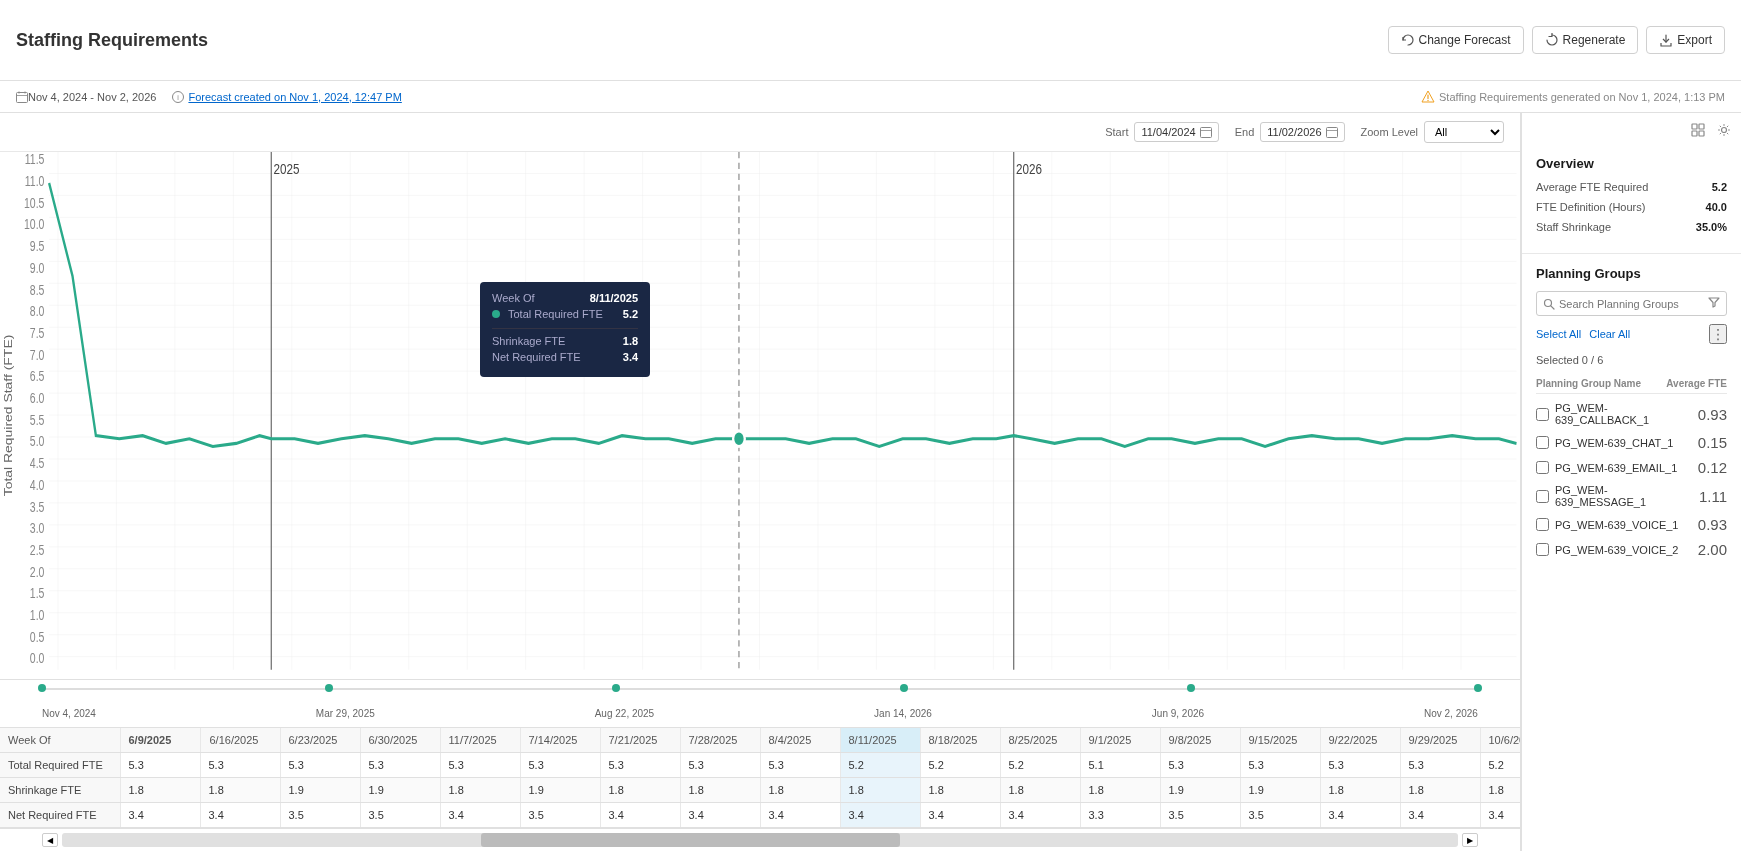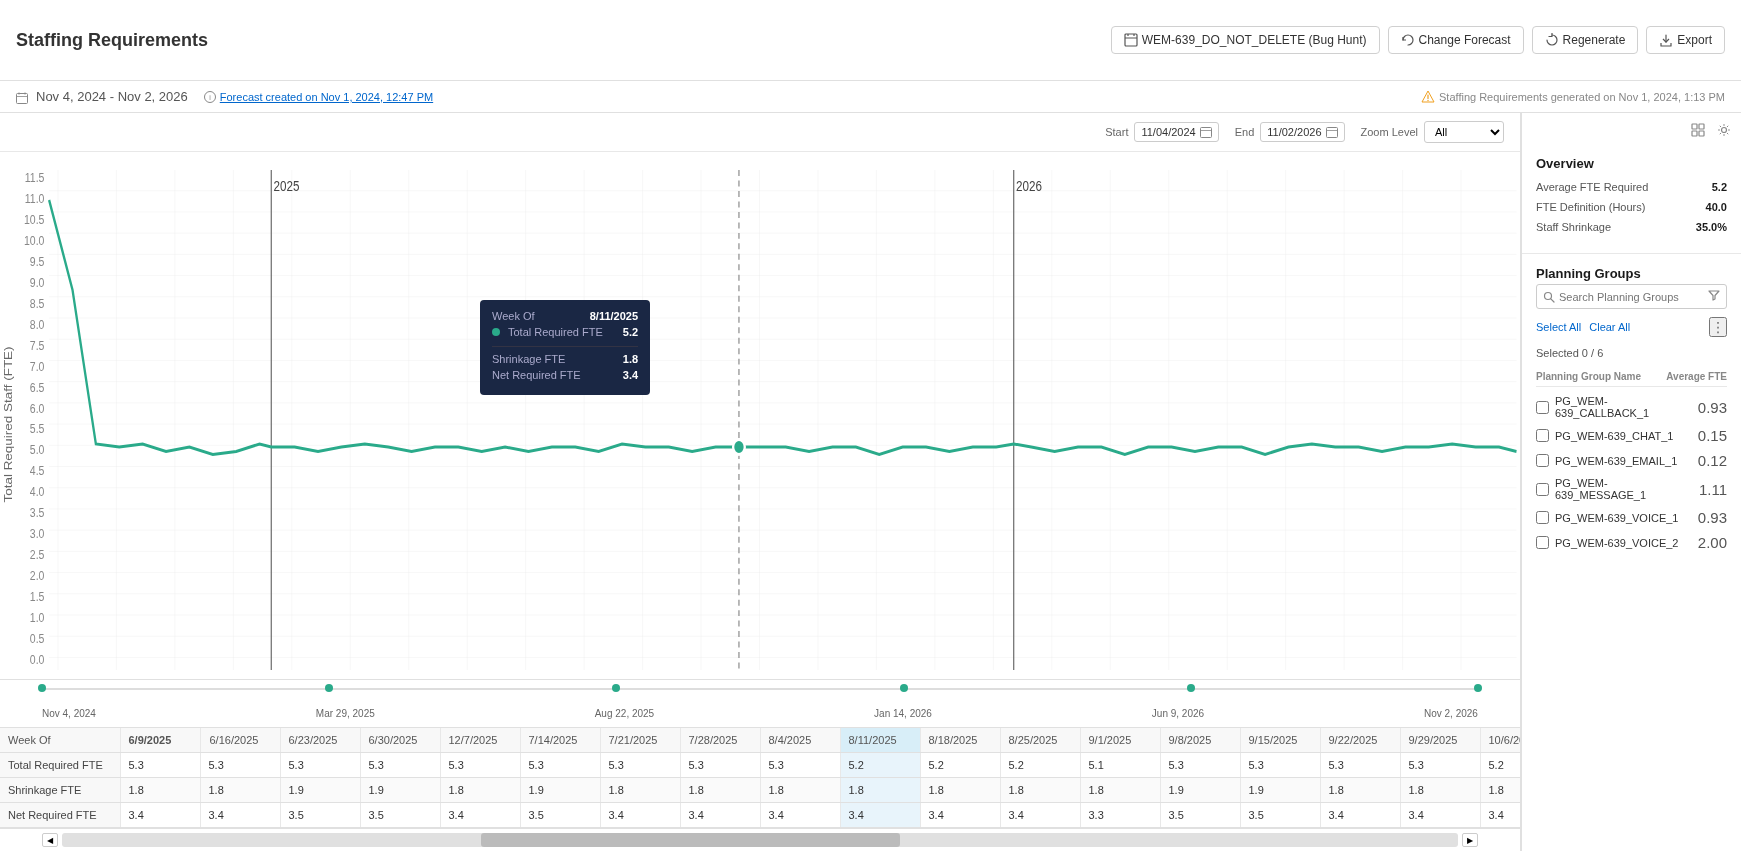--- a/index.html
+++ b/index.html
@@ -8,39 +8,39 @@
     .app-container { display: flex; flex-direction: column; height: 851px; width: 1741px; background: #fff; }
 
     
     .header { display: flex; align-items: center; justify-content: space-between; padding: 26px 16px; border-bottom: 1px solid #e0e0e0; background: #fff; min-height: 48px; }
     .header-left { display: flex; align-items: center; gap: 8px; }
     .header-actions { display: flex; align-items: center; gap: 8px; }
     .btn { display: flex; align-items: center; gap: 4px; padding: 6px 12px; border: 1px solid #d0d0d0; border-radius: 4px; background: #fff; cursor: pointer; font-size: 12px; color: #333; white-space: nowrap; }
 
     
     .subheader { display: flex; align-items: center; padding: 6px 16px; border-bottom: 1px solid #e0e0e0; background: #fff; min-height: 32px; gap: 16px; }
-    .date-range-info { display: flex; align-items: flex-end; gap: 8px; color: #555; font-size: 13px; }
+    .date-range-info { display: flex; align-items: flex-end; gap: 0; color: #555; font-size: 11px; }
     .forecast-link { color: #0066cc; text-decoration: underline; cursor: pointer; font-size: 11px; }
     .warning-text { margin-left: auto; color: #888; font-size: 11px; display: flex; align-items: center; gap: 4px; }
 
     
     .main-content { display: flex; flex: 1; overflow: hidden; }
 
     
     .chart-area { flex: 1; display: flex; flex-direction: column; overflow: hidden; border-right: 1px solid #e0e0e0; }
 
     
     .chart-controls { display: flex; align-items: center; justify-content: flex-end; padding: 8px 16px; gap: 16px; background: #fff; border-bottom: 1px solid #e8e8e8; }
     .control-group { display: flex; align-items: center; gap: 6px; }
     .control-label { font-size: 11px; color: #666; }
     .date-input { display: flex; align-items: center; border: 1px solid #ccc; border-radius: 3px; padding: 3px 6px; font-size: 11px; background: #fff; gap: 4px; }
     .zoom-select { border: 1px solid #ccc; border-radius: 3px; padding: 3px 6px; font-size: 11px; background: #fff; }
 
     
-    .chart-wrapper { flex: 1; position: relative; overflow: hidden; background: #fff; margin-top: 18px; }
+    .chart-wrapper { flex: 1; position: relative; overflow: hidden; background: #fff; }
 
     
     .timeline-area { background: #fff; padding: 4px 0; border-top: 1px solid #e0e0e0; height: 48px; position: relative; }
 
     
     .data-table-container { overflow-x: auto; border-top: 1px solid #e0e0e0; background: #fff; max-height: 160px; }
     .data-table { width: 100%; border-collapse: collapse; font-size: 11px; table-layout: fixed; }
     .data-table th { background: #f8f8f8; padding: 6px 8px; text-align: left; border-right: 1px solid #e8e8e8; border-bottom: 1px solid #e0e0e0; font-weight: 500; color: #555; position: sticky; top: 0; white-space: nowrap; }
     .data-table td { padding: 6px 8px; border-right: 1px solid #e8e8e8; border-bottom: 1px solid #e0e0e0; white-space: nowrap; }
     .data-table tr:nth-child(even) td { background: #fafafa; }
@@ -49,21 +49,21 @@
     
     .right-panel { width: 220px; display: flex; flex-direction: column; background: #fff; border-left: 1px solid #e0e0e0; overflow-y: auto; }
 
     .overview-section { padding: 12px 14px; border-bottom: 1px solid #e8e8e8; }
     .section-title { font-size: 13px; font-weight: 600; color: #1a1a1a; margin-bottom: 10px; }
     .overview-row { display: flex; justify-content: space-between; align-items: center; margin-bottom: 8px; }
     .overview-label { font-size: 11px; color: #555; }
     .overview-value { font-size: 11px; font-weight: 600; color: #1a1a1a; }
 
     .planning-section { padding: 12px 14px; flex: 1; }
-    .planning-title { font-size: 13px; font-weight: 600; color: #1a1a1a; margin-bottom: 3px; }
+    .planning-title { font-size: 13px; font-weight: 600; color: #1a1a1a; margin-bottom: 10px; }
     .search-box { display: flex; align-items: center; border: 1px solid #ccc; border-radius: 3px; padding: 4px 6px; margin-bottom: 8px; gap: 4px; }
     .search-input { border: none; outline: none; font-size: 11px; flex: 1; }
     .planning-actions { display: flex; justify-content: space-between; align-items: center; margin-bottom: 10px; }
     .action-links { display: flex; gap: 8px; }
     .action-link { color: #0066cc; font-size: 11px; cursor: pointer; text-decoration: none; }
     .more-btn { color: #666; cursor: pointer; font-size: 14px; }
     .selected-count { font-size: 11px; color: #555; margin-bottom: 8px; }
     .planning-header { display: flex; justify-content: space-between; font-size: 10px; font-weight: 600; color: #888; padding: 4px 0; border-bottom: 1px solid #e8e8e8; margin-bottom: 4px; }
 
     .planning-item { display: flex; align-items: center; padding: 4px 0; gap: 6px; }
@@ -84,29 +84,20 @@
 </head>
 <body>
 
 <div class="app-container">
 
   <div class="header">
     <div class="header-left">
       <span style="font-size:18px;font-weight:600;">Staffing Requirements</span>
     </div>
     <div class="header-actions">
-      <button class="btn">
-        <svg width="14" height="14" viewBox="0 0 14 14" fill="none">
-            <rect x="1" y="1" width="12" height="12" rx="1" stroke="#555" stroke-width="1.2" fill="none"></rect>
-            <line x1="1" y1="5" x2="13" y2="5" stroke="#555" stroke-width="1"></line>
-            <line x1="4" y1="1" x2="4" y2="3" stroke="#555" stroke-width="1.2"></line>
-            <line x1="10" y1="1" x2="10" y2="3" stroke="#555" stroke-width="1.2"></line>
-          </svg>
-        <span>WEM-639_DO_NOT_DELETE (Bug Hunt)</span>
-      </button>
       <button class="btn">
         <svg width="14" height="14" viewBox="0 0 14 14" fill="none">
             <path d="M2 7 A5 5 0 1 1 7 12" stroke="#555" stroke-width="1.2" fill="none" stroke-linecap="round"></path>
             <polyline points="2,4 2,7 5,7" stroke="#555" stroke-width="1.2" fill="none" stroke-linejoin="round"></polyline>
           </svg>
         <span>Change Forecast</span>
       </button>
       <button class="btn">
         <svg width="14" height="14" viewBox="0 0 14 14" fill="none">
             <path d="M7 2 A5 5 0 1 1 2 7" stroke="#555" stroke-width="1.2" fill="none" stroke-linecap="round"></path>
@@ -369,21 +360,21 @@
 
       <div class="data-table-container" style="max-height: 130px; overflow-y: hidden; overflow-x: auto;">
         <table class="data-table" style="width: max-content; min-width: 100%;">
           <thead>
             <tr>
               <th style="min-width:120px;position:sticky;left:0;background:#f8f8f8;">Week Of</th>
               <th style="min-width:80px;font-weight:bold;">6/9/2025</th>
               <th style="min-width:80px;padding-left:9px;">6/16/2025</th>
               <th style="min-width:80px;">6/23/2025</th>
               <th style="min-width:80px;">6/30/2025</th>
-              <th style="min-width:80px;">12/7/2025</th>
+              <th style="min-width:80px;">11/7/2025</th>
               <th style="min-width:80px;">7/14/2025</th>
               <th style="min-width:80px;">7/21/2025</th>
               <th style="min-width:80px;">7/28/2025</th>
               <th style="min-width:80px;">8/4/2025</th>
               <th style="min-width:80px;background:#d8eef8;">8/11/2025</th>
               <th style="min-width:80px;">8/18/2025</th>
               <th style="min-width:80px;">8/25/2025</th>
               <th style="min-width:80px;">9/1/2025</th>
               <th style="min-width:80px;">9/8/2025</th>
               <th style="min-width:80px;">9/15/2025</th>

